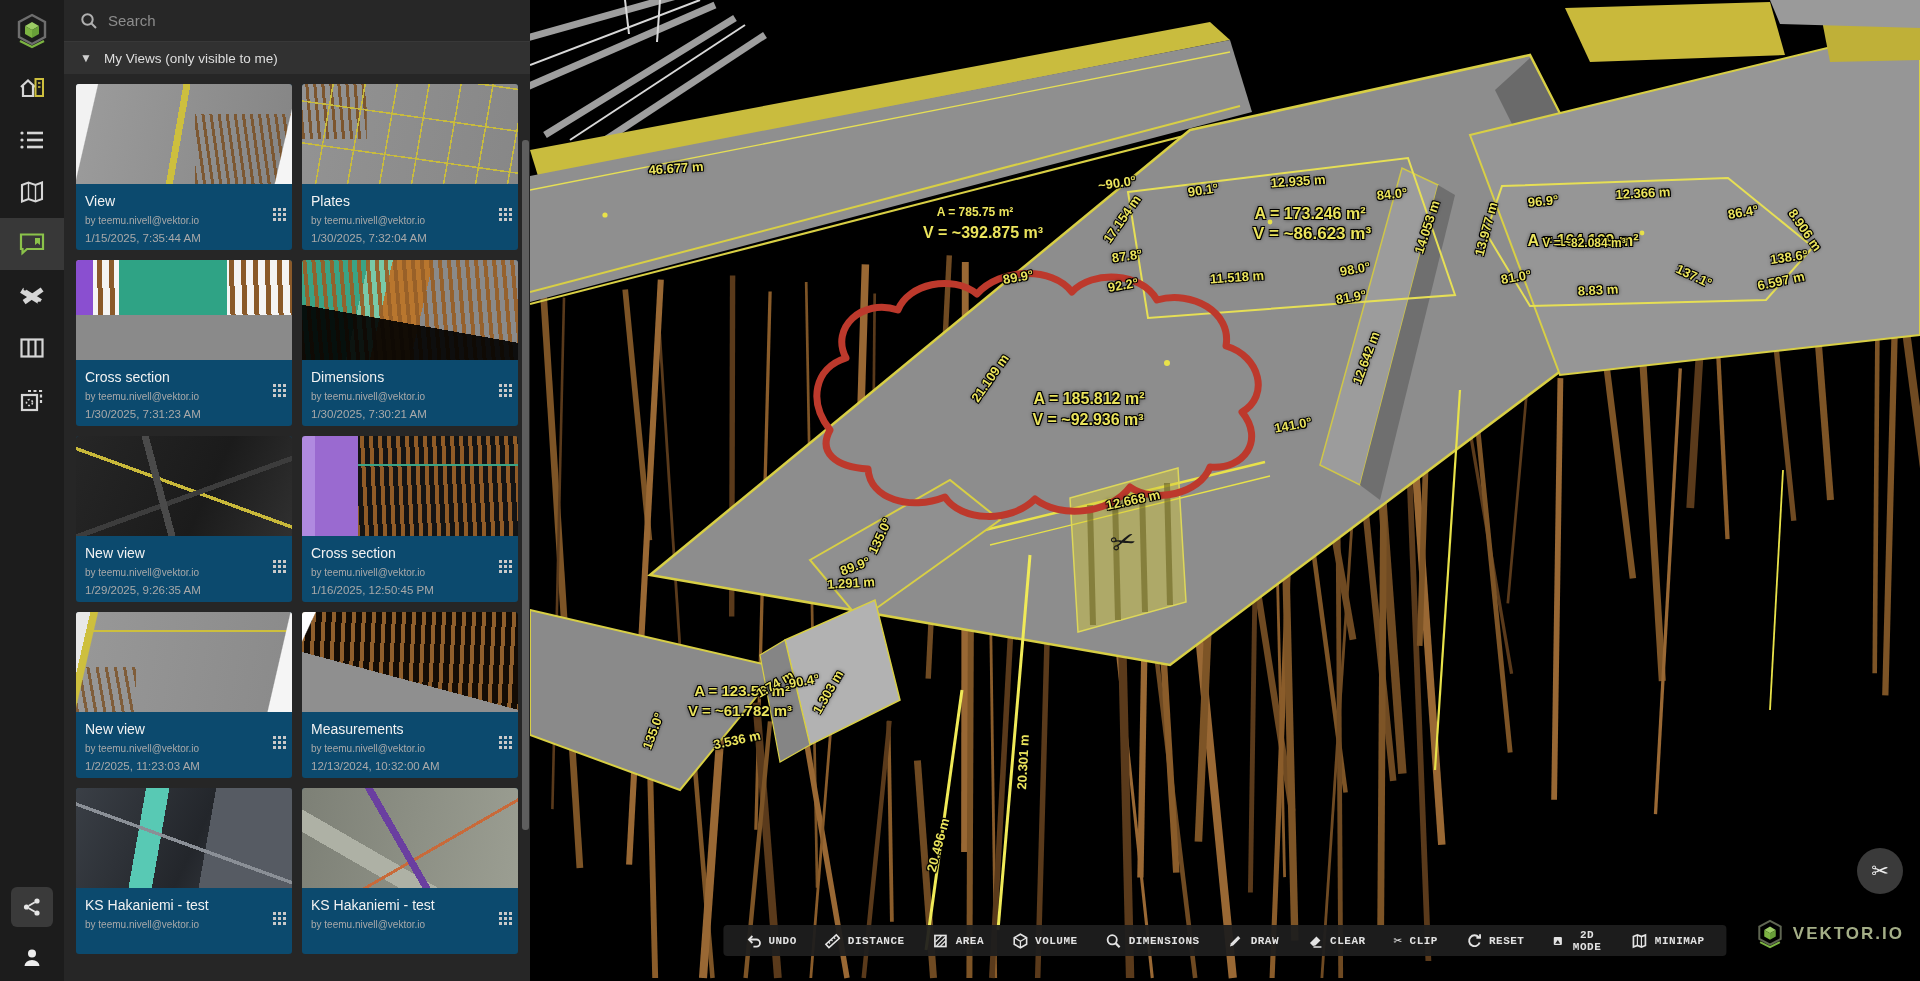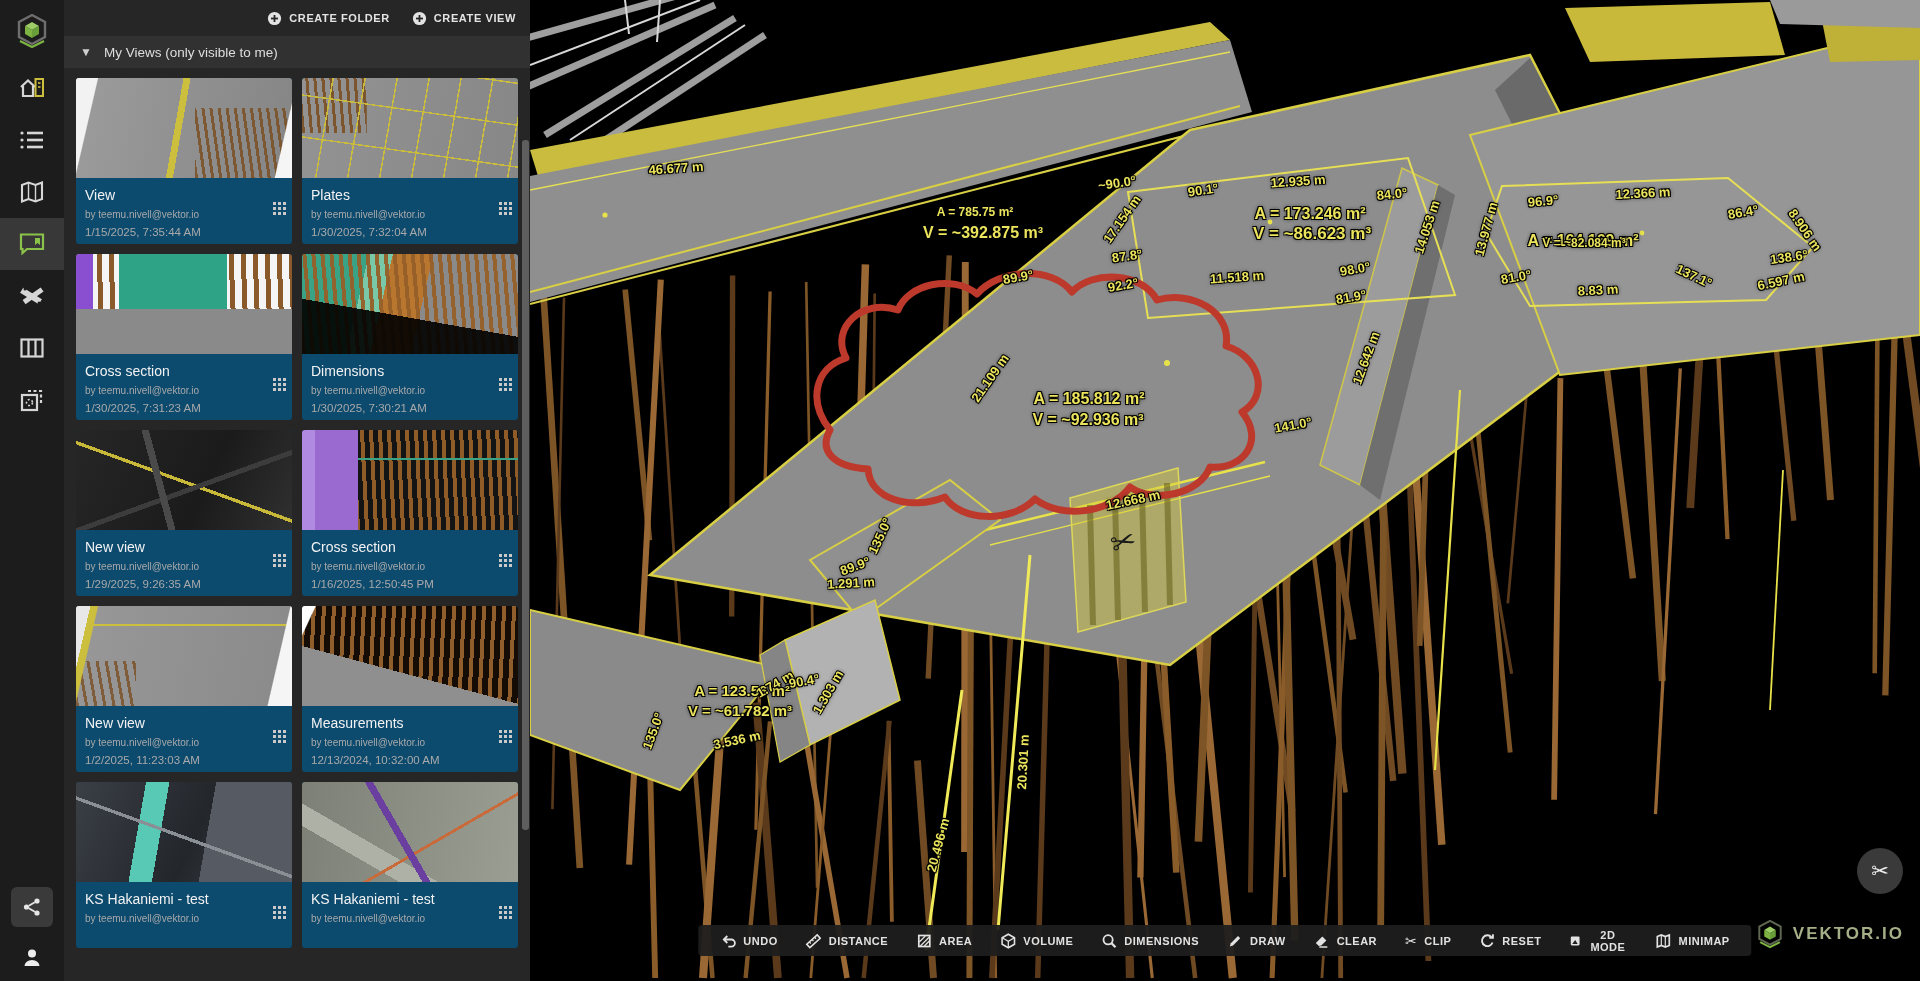--- a/index.html
+++ b/index.html
@@ -54,21 +54,21 @@
   .labels { position:absolute; left:0; top:0; width:100%; height:100%; pointer-events:none; }
   .mlabel { position:absolute; color:#ebe45c; font-weight:bold; font-size:13px; white-space:nowrap;
             text-shadow:-1px -1px 0 #000,1px -1px 0 #000,-1px 1px 0 #000,1px 1px 0 #000,0 0 4px #000;
             transform:translate(-50%,-50%); }
 
   .fab { position:absolute; right:17px; top:848px; width:46px; height:46px; border-radius:50%; background:#3a3a3a; border:none; color:#f0f0f0; font-size:21px; cursor:pointer; display:flex; align-items:center; justify-content:center; }
   .watermark { position:absolute; right:16px; bottom:32px; display:flex; align-items:center; gap:9px; }
   .watermark-text { color:#a4ae87; font-size:17px; font-weight:bold; letter-spacing:2px; }
 
   .toolbar { position:absolute; left:50%; transform:translateX(-50%); bottom:25px; height:31px; background:rgba(30,30,30,.94); border-radius:4px; display:flex; align-items:center; padding:0 10px; gap:4px; }
-  .tb-btn { display:flex; align-items:center; gap:7px; background:none; border:none; color:#e2e2e2; font-size:11px; font-weight:bold; letter-spacing:.5px; padding:0 12px; height:31px; cursor:pointer; font-family:Liberation Sans, sans-serif; }
+  .tb-btn { display:flex; align-items:center; gap:7px; background:none; border:none; color:#e2e2e2; font-size:11px; font-weight:bold; letter-spacing:.5px; padding:0 12px; height:31px; cursor:pointer; font-family:Liberation Mono, monospace; }
   .tb-btn .glyph { font-size:14px; font-weight:normal; }
 </style>
 </head>
 <body>
 
 <div class="app">
 
   <nav class="rail">
     <button class="rail-item logo">
       <svg width="34" height="36" viewBox="0 0 34 36">
@@ -147,37 +147,26 @@
     </button>
     <button class="rail-item" style="height:46px;">
       <svg width="22" height="22" viewBox="0 0 22 22">
         <circle cx="11" cy="6.5" r="4" fill="#ededed"></circle>
         <path d="M3.5 19 a7.5 6 0 0 1 15 0 z" fill="#ededed"></path>
       </svg>
     </button>
   </nav>
 
   <aside class="panel">
-    <div class="actions">
-      <button class="action-btn">
-        <svg width="15" height="15" viewBox="0 0 15 15">
-          <circle cx="7.5" cy="7.5" r="6.6" fill="#e3e3e3"></circle>
-          <line x1="7.5" y1="4" x2="7.5" y2="11" stroke="#262626" stroke-width="1.8"></line>
-          <line x1="4" y1="7.5" x2="11" y2="7.5" stroke="#262626" stroke-width="1.8"></line>
-        </svg>
-        <span>CREATE FOLDER</span>
-      </button>
-      <button class="action-btn">
-        <svg width="15" height="15" viewBox="0 0 15 15">
-          <circle cx="7.5" cy="7.5" r="6.6" fill="#e3e3e3"></circle>
-          <line x1="7.5" y1="4" x2="7.5" y2="11" stroke="#262626" stroke-width="1.8"></line>
-          <line x1="4" y1="7.5" x2="11" y2="7.5" stroke="#262626" stroke-width="1.8"></line>
-        </svg>
-        <span>CREATE VIEW</span>
-      </button>
+    <div class="searchbar">
+      <svg width="18" height="18" viewBox="0 0 18 18">
+        <circle cx="7.5" cy="7.5" r="5.2" fill="none" stroke="#b0b0b0" stroke-width="2"></circle>
+        <line x1="11.5" y1="11.5" x2="16" y2="16" stroke="#b0b0b0" stroke-width="2"></line>
+      </svg>
+      <input type="text" placeholder="Search" style="">
     </div>
     <div class="section-header">
       <span class="chev">▼</span>
       <span>My Views (only visible to me)</span>
     </div>
     <div class="cards">
 
         <div class="card">
           <div class="thumb t1"></div>
           <div class="card-info">

